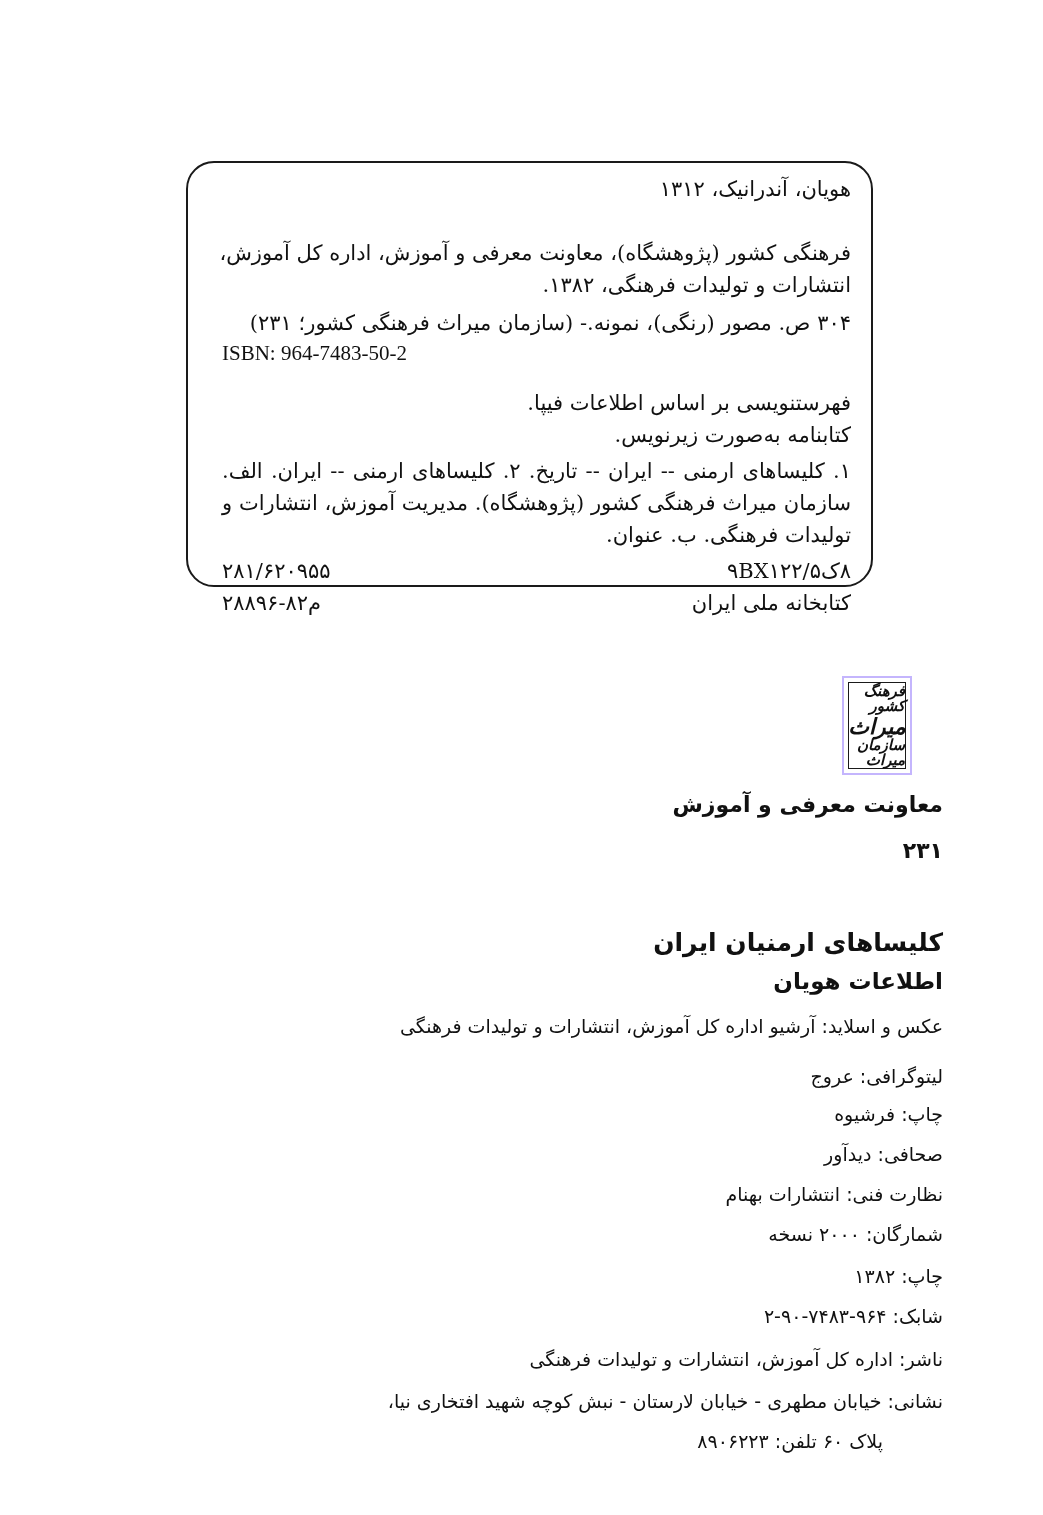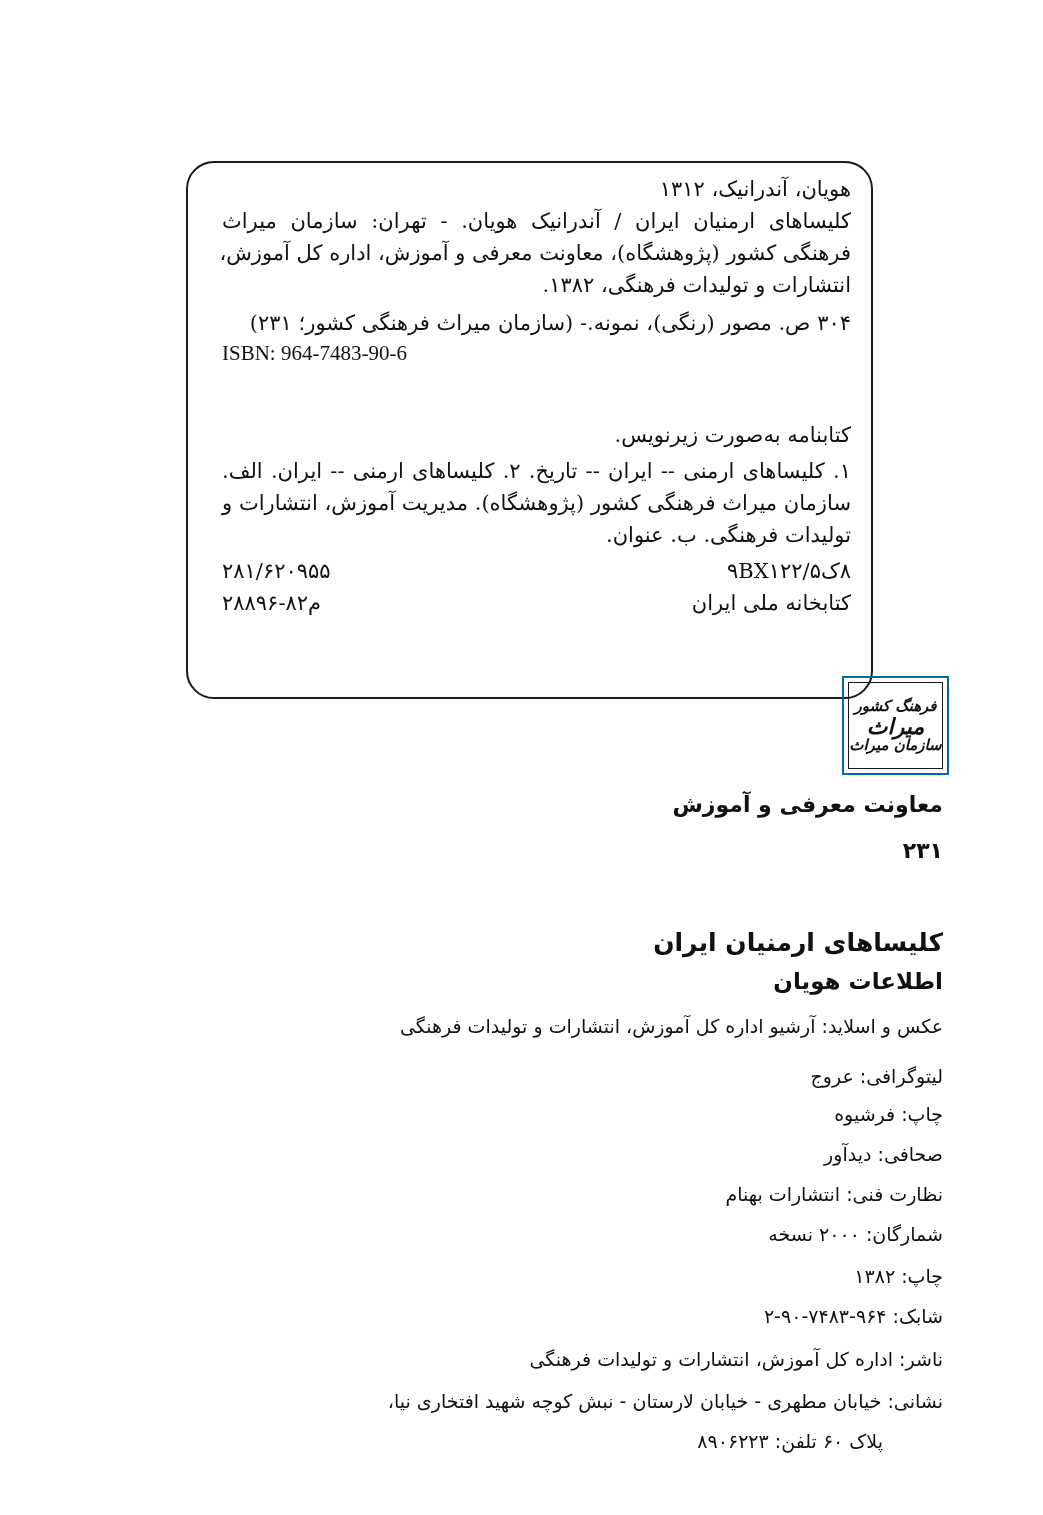--- a/index.html
+++ b/index.html
@@ -7,21 +7,21 @@
     width: 1043px; height: 1515px;
     background: #ffffff;
     position: relative;
     overflow: hidden;
     font-family: "DejaVu Serif", "Liberation Serif", serif;
     color: #111111;
   }
   .catalog-box {
     position: absolute;
     left: 186px; top: 161px;
-    width: 687px; height: 538px;
+    width: 687px; height: 426px;
     box-sizing: border-box;
     border: 2px solid #1a1a1a;
     border-radius: 28px;
   }
   .cat-line {
     position: absolute;
     right: 20px;
     direction: rtl;
     text-align: right;
     white-space: nowrap;
@@ -42,23 +42,23 @@
     position: absolute;
     left: 34px;
     direction: rtl;
     font-size: 21px;
     line-height: 28px;
     white-space: nowrap;
   }
   .logo-box {
     position: absolute;
     left: 842px; top: 676px;
-    width: 107px; height: 99px;
+    width: 70px; height: 99px;
     box-sizing: border-box;
-    border: 2px solid #0369a1;
+    border: 2px solid #c4b5fd;
     padding: 4px;
   }
   .logo-inner {
     width: 100%; height: 100%;
     box-sizing: border-box;
     border: 1px solid #1a1a1a;
     display: flex; flex-direction: column;
     align-items: center; justify-content: center;
     direction: rtl;
     font-family: "DejaVu Serif", serif;
@@ -79,25 +79,25 @@
   .series-num { top: 838px; font-size: 22px; font-weight: bold; margin-left: 28px; }
   .book-title { top: 928px; font-size: 25px; font-weight: bold; }
   .author { top: 968px; font-size: 23px; font-weight: bold; }
   .colophon-line { font-size: 19px; }
 </style>
 </head>
 <body>
 
 <div class="catalog-box">
   <div class="cat-line" style="top:12px">هویان، آندرانیک، ۱۳۱۲</div>
-  <div class="cat-line justify" style="top:44px">کلیساهای ارمنیان ایران / آندرانیک هویان. - تهران: سازمان میراث</div>
   <div class="cat-line justify" style="top:76px">فرهنگی کشور (پژوهشگاه)، معاونت معرفی و آموزش، اداره کل آموزش،</div>
   <div class="cat-line" style="top:108px">انتشارات و تولیدات فرهنگی، ۱۳۸۲.</div>
   <div class="cat-line" style="top:146px">۳۰۴ ص. مصور (رنگی)، نمونه.- (سازمان میراث فرهنگی کشور؛ ۲۳۱)</div>
-  <div class="cat-ltr" style="top:176px">ISBN: 964-7483-90-6</div>
+  <div class="cat-ltr" style="top:176px">ISBN: 964-7483-50-2</div>
+  <div class="cat-line" style="top:226px">فهرستنویسی بر اساس اطلاعات فیپا.</div>
   <div class="cat-line" style="top:258px">کتابنامه به‌صورت زیرنویس.</div>
   <div class="cat-line justify" style="top:294px">۱. کلیساهای ارمنی -- ایران -- تاریخ. ۲. کلیساهای ارمنی -- ایران. الف.</div>
   <div class="cat-line" style="top:358px">تولیدات فرهنگی. ب. عنوان.</div>
   <div class="cat-line justify" style="top:326px">سازمان میراث فرهنگی کشور (پژوهشگاه). مدیریت آموزش، انتشارات و</div>
   <div class="cat-line" style="top:394px">۸ک۹BX۱۲۲/۵</div>
   <div class="cat-left-rtl" style="top:394px">۲۸۱/۶۲۰۹۵۵</div>
   <div class="cat-line" style="top:426px">کتابخانه ملی ایران</div>
   <div class="cat-left-rtl" style="top:426px">م۸۲-۲۸۸۹۶</div>
 </div>
 

